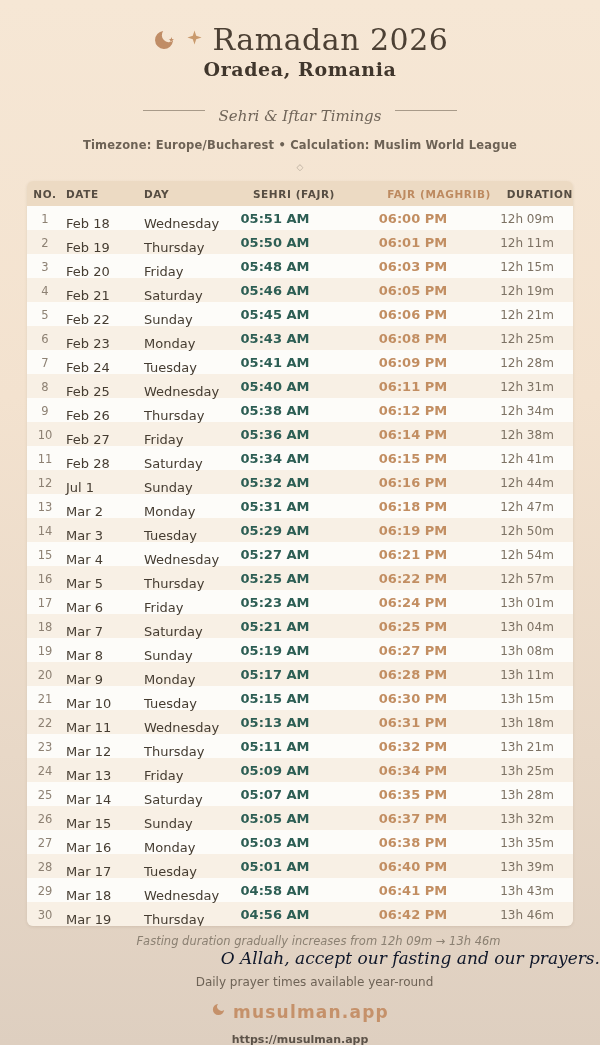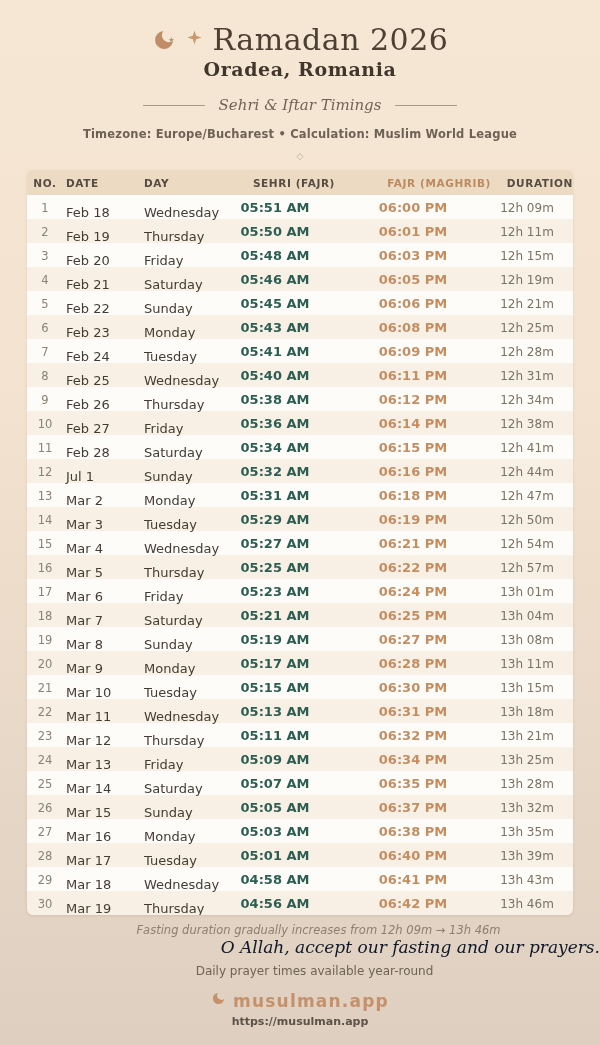--- a/index.html
+++ b/index.html
@@ -10,21 +10,21 @@
     -webkit-font-smoothing:antialiased;
   }
   .hero{text-align:center;padding-top:22px;}
   .title-row{display:flex;align-items:center;justify-content:center;gap:10px;}
   .moon-wrap{position:relative;width:24px;height:24px;display:inline-block;}
   .moon-wrap .moon-star{position:absolute;right:1px;top:8px;font-size:7px;color:#c08d66;}
   .page-title{font-family:"DejaVu Serif", serif;font-size:30px;color:#4c4034;letter-spacing:0.5px;}
   .location{font-family:"DejaVu Serif", serif;font-weight:bold;font-size:19px;color:#40362c;margin-top:1px;letter-spacing:0.6px;}
   .divider-row{display:flex;align-items:center;justify-content:center;gap:14px;margin-top:16px;}
   .divider-line{width:62px;height:1px;background:#a89a89;}
-  .divider-text{font-family:"DejaVu Serif", serif;font-style:italic;font-size:15px;color:#6f6458;}
+  .divider-text{font-family:"DejaVu Serif", serif;font-style:italic;font-size:15px;color:#6f6458;margin-top:11px;}
   .meta{margin-top:13px;font-size:11.5px;font-weight:bold;color:#6d6255;letter-spacing:0.2px;}
   .diamond{margin-top:11px;color:#b7ab9b;font-size:9px;line-height:9px;}
 
   .card{margin:9px 27px 0;border-radius:6px;overflow:hidden;box-shadow:0 1px 3px rgba(90,70,50,0.12);}
   .grid{display:grid;grid-template-columns:36px 78px 74px 120px 156px 1fr;align-items:center;}
   .thead{background:#ecdac3;height:25px;font-size:10.5px;font-weight:bold;letter-spacing:0.6px;color:#564d42;}
   .thead span{display:block;}
   .h-no{text-align:center;}
   .h-date,.h-day{text-align:left;padding-left:3px;}
   .h-sehri,.h-iftar,.h-dur{text-align:right;}
@@ -35,21 +35,21 @@
   .c-date,.c-day{text-align:left;padding-left:3px;color:#453c31;margin-top:10px;}
   .c-sehri{text-align:center;font-weight:bold;color:#2d5e54;}
   .c-iftar{text-align:center;font-weight:bold;color:#c28e62;}
   .c-dur{text-align:center;color:#7c7163;font-size:12px;padding-right:10px;}
 
   .note{text-align:center;margin-top:8px;font-style:italic;font-size:11.5px;color:#8b8072;margin-left:37px;}
   .dua{text-align:right;font-family:"DejaVu Serif", serif;font-style:italic;font-size:17px;color:#0f172a;}
   .avail{text-align:center;margin-top:7px;font-size:12px;color:#6e6356;padding-left:29px;}
   .brand-row{display:flex;justify-content:center;gap:7px;margin-top:13px;}
   .brand-name{color:#c5916a;font-weight:bold;font-size:17px;letter-spacing:1.2px;}
-  .url{text-align:center;font-size:11px;font-weight:bold;color:#5c5248;margin-top:4px;}
+  .url{text-align:center;font-size:11px;font-weight:bold;color:#5c5248;margin-top:11px;}
 </style>
 </head>
 <body>
 
 <div class="hero">
   <div class="title-row">
     <span class="moon-wrap">
       <svg width="24" height="24" viewBox="0 0 24 24">
           <path d="M21 12.79A9 9 0 1 1 11.21 3 7 7 0 0 0 21 12.79z" fill="#c08d66"></path>
         </svg>

